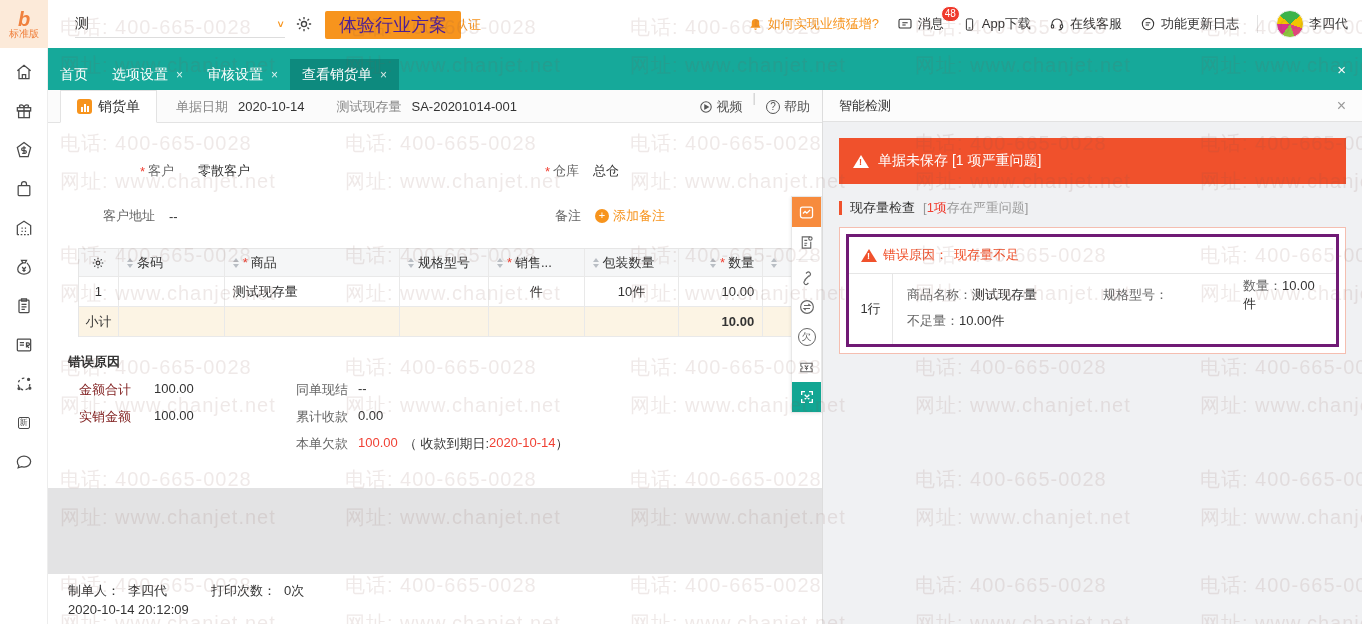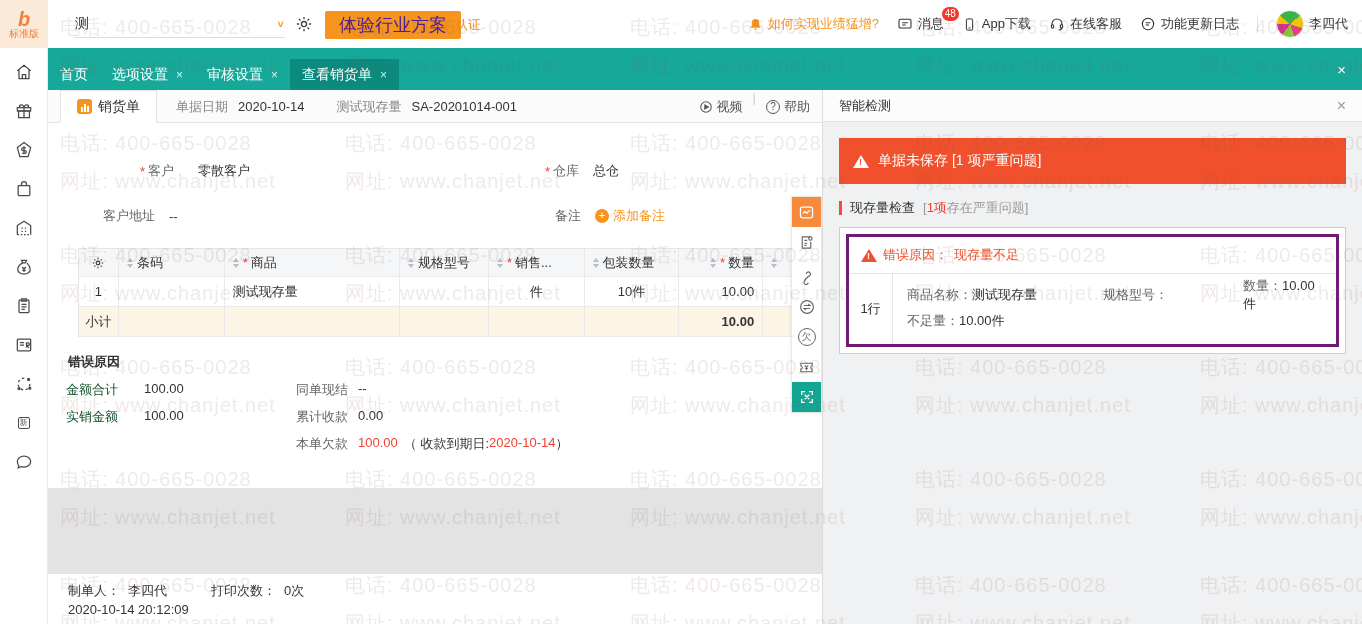--- a/index.html
+++ b/index.html
@@ -89,21 +89,21 @@
   .sort { display:inline-flex; flex-direction:column; gap:2px; margin-right:4px; }
   .sort i { display:block; width:0; height:0; border-left:3.5px solid transparent; border-right:3.5px solid transparent; }
   .sort .up { border-bottom:4px solid #b9bec4; }
   .sort .dn { border-top:4px solid #b9bec4; }
   .bold { font-weight:bold; }
   .gear-sm { color:#666; }
 
   
   .pay-title { position:absolute; left:20px; top:263px; font-weight:bold; color:#333; }
   .pay-row { position:absolute; display:flex; white-space:nowrap; }
-  .pay-lbl { display:inline-block; width:78px; text-align:left; color:#14532d; }
+  .pay-lbl { display:inline-block; width:78px; text-align:center; color:#7f1d1d; margin-right:10px; }
   .pay-lbl2 { display:inline-block; width:60px; text-align:right; color:#666; margin-right:10px; }
   .red { color:#f04134; }
 
   .gray-zone { position:absolute; left:0; top:398px; width:774px; height:86px; background:#e3e3e4; }
   .doc-footer { position:absolute; left:0; top:484px; width:774px; height:50px; background:#fff; }
   .doc-footer .line1 { position:absolute; left:20px; top:8px; display:flex; gap:8px; color:#333;text-align:right; }
   .doc-footer .line1 .gap { width:28px; }
   .doc-footer .line2 { position:absolute; left:20px; top:28px; color:#333; }
 
   

